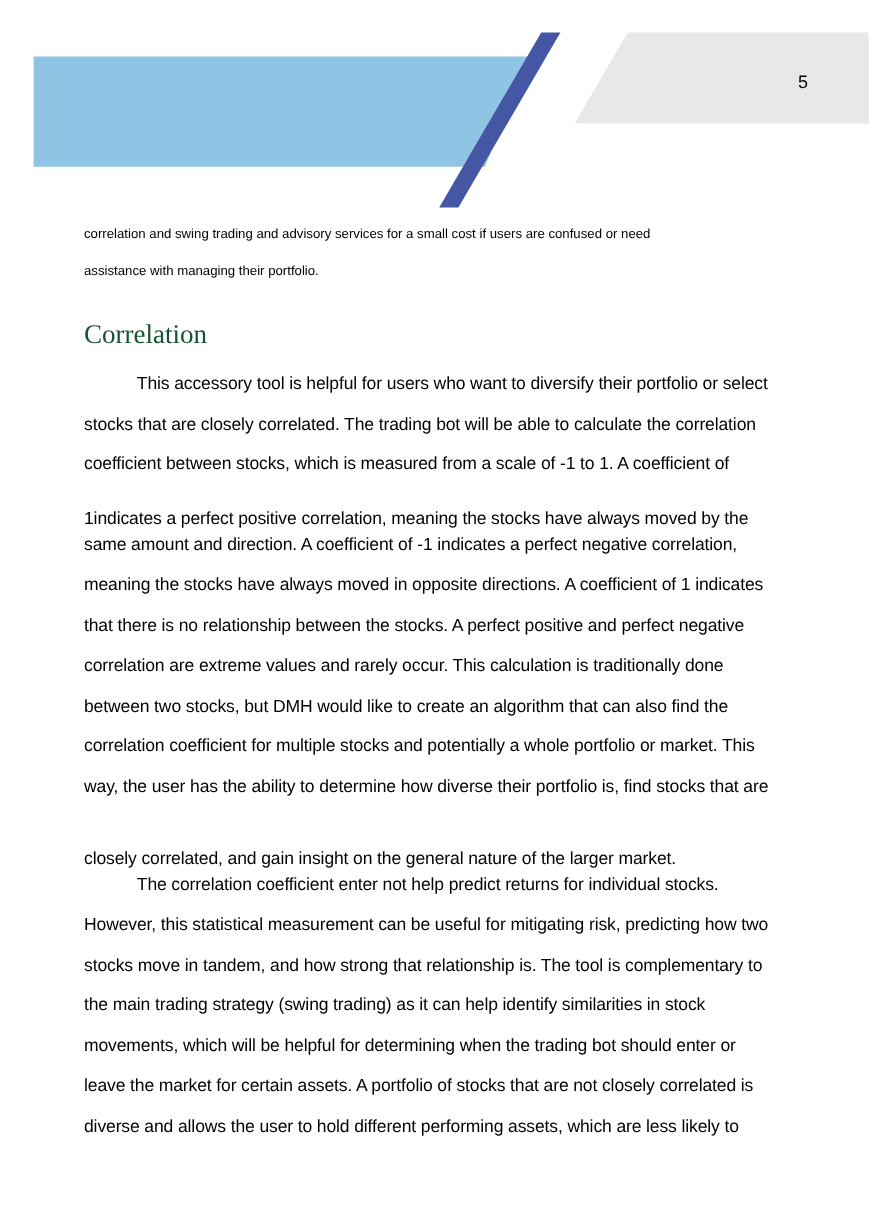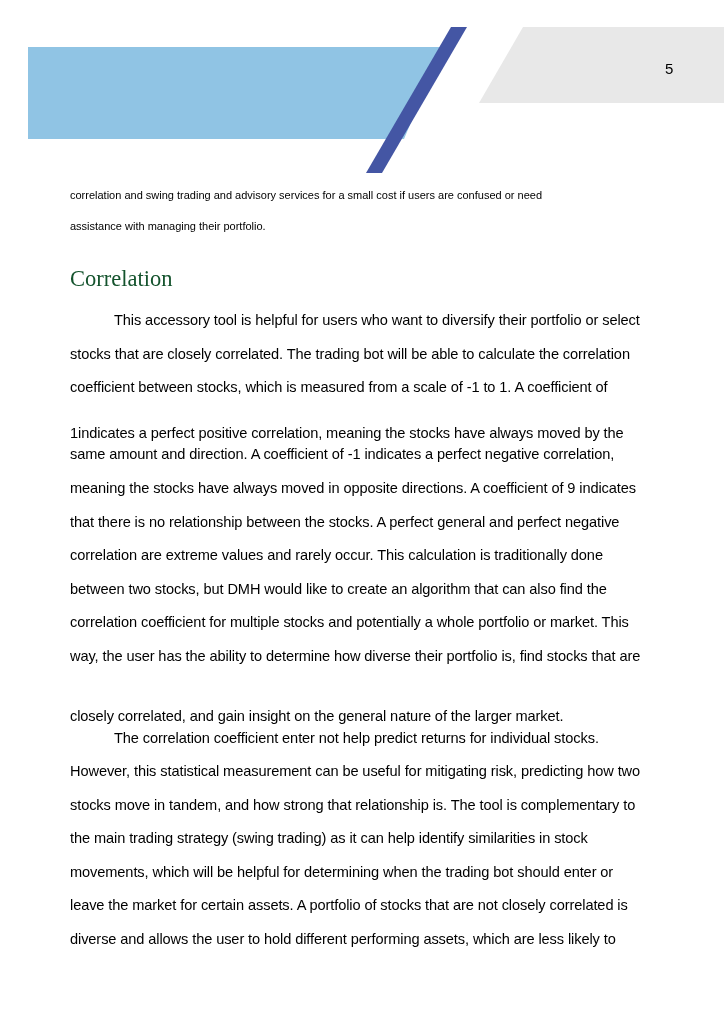--- a/index.html
+++ b/index.html
@@ -27,22 +27,22 @@
 <div class="small" style="top:220px">assistance with managing their portfolio.</div>
 
 <div class="heading">Correlation</div>
 
 <div>
   <div class="line indent" style="top:312px">This accessory tool is helpful for users who want to diversify their portfolio or select</div>
   <div class="line" style="top:346px">stocks that are closely correlated. The trading bot will be able to calculate the correlation</div>
   <div class="line" style="top:379px">coefficient between stocks, which is measured from a scale of -1 to 1. A coefficient of</div>
   <div class="line" style="top:425px">1indicates a perfect positive correlation, meaning the stocks have always moved by the</div>
   <div class="line" style="top:446px">same amount and direction. A coefficient of -1 indicates a perfect negative correlation,</div>
-  <div class="line" style="top:480px">meaning the stocks have always moved in opposite directions. A coefficient of 9 indicates</div>
-  <div class="line" style="top:514px">that there is no relationship between the stocks. A perfect general and perfect negative</div>
+  <div class="line" style="top:480px">meaning the stocks have always moved in opposite directions. A coefficient of 1 indicates</div>
+  <div class="line" style="top:514px">that there is no relationship between the stocks. A perfect positive and perfect negative</div>
   <div class="line" style="top:547px">correlation are extreme values and rarely occur. This calculation is traditionally done</div>
   <div class="line" style="top:581px">between two stocks, but DMH would like to create an algorithm that can also find the</div>
   <div class="line" style="top:614px">correlation coefficient for multiple stocks and potentially a whole portfolio or market. This</div>
   <div class="line" style="top:648px">way, the user has the ability to determine how diverse their portfolio is, find stocks that are</div>
   <div class="line" style="top:708px">closely correlated, and gain insight on the general nature of the larger market.</div>
 </div>
 
 <div>
   <div class="line indent" style="top:730px">The correlation coefficient enter not help predict returns for individual stocks.</div>
   <div class="line" style="top:763px">However, this statistical measurement can be useful for mitigating risk, predicting how two</div>

